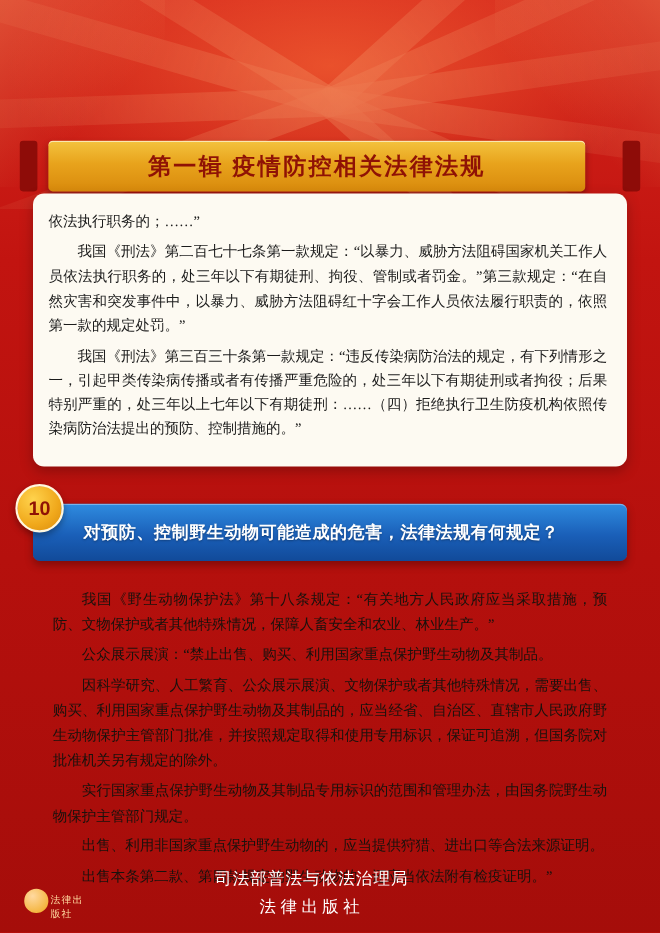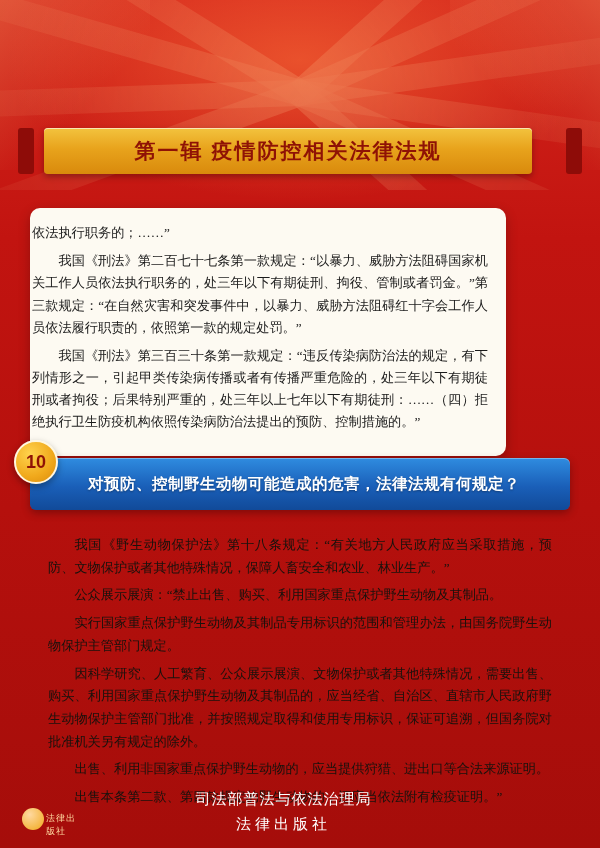--- a/index.html
+++ b/index.html
@@ -77,24 +77,24 @@
   }
   .section-bar .txt{
     position:absolute;inset:0;display:flex;align-items:center;justify-content:center;
     font-size:21px;font-weight:bold;color:#8f1205;letter-spacing:2px;
   }
   .bar-corner{position:absolute;top:128px;width:16px;height:46px;background:#8e0c08;border-radius:3px;}
   .bar-corner.l{left:18px;} .bar-corner.r{right:18px;}
 
   
   .card{
-    position:absolute;left:30px;top:208px;width:476px;
+    position:absolute;left:30px;top:176px;width:540px;
     background:#fdfaf2;border-radius:10px;
     box-shadow:0 4px 12px rgba(0,0,0,.25);
-    padding:14px 18px 16px 2px;
+    padding:14px 18px 16px 14px;
     box-sizing:border-box;
   }
   .card p{
     margin:0 0 6px 0;
     font-size:13.2px;line-height:1.68;color:#1b1b1b;
     text-align:justify;
     font-family:"Liberation Serif", serif;
   }
   .card p.ind{text-indent:2em;}
 
@@ -111,21 +111,20 @@
     position:absolute;left:30px;top:458px;width:540px;height:52px;
     background:linear-gradient(180deg,#2f8ce0 0%,#1a5fb8 55%,#114a99 100%);
     border-radius:6px;
     box-shadow:0 3px 8px rgba(0,0,0,.3), inset 0 1px 0 rgba(255,255,255,.35);
   }
   .qbar .qtxt{
     position:absolute;left:46px;right:18px;top:0;bottom:0;
     display:flex;align-items:center;
     font-size:15.5px;font-weight:bold;color:#fff;letter-spacing:.5px;
     text-shadow:0 1px 2px rgba(0,0,0,.35);
-    margin-left:12px;
   }
   .qbody{
     position:absolute;left:30px;top:522px;width:540px;
     padding:12px 18px 14px 18px;box-sizing:border-box;
   }
   .qbody p{
     margin:0 0 5px 0;text-indent:2em;
     font-size:13.2px;line-height:1.72;color:#18120d;text-align:justify;
     font-family:"Liberation Serif", serif;
   }
@@ -175,22 +174,22 @@
   </div>
 
   <div class="qnum">10</div>
   <div class="qbar">
     <div class="qtxt">对预防、控制野生动物可能造成的危害，法律法规有何规定？</div>
   </div>
 
   <div class="qbody">
     <p>我国《野生动物保护法》第十八条规定：“有关地方人民政府应当采取措施，预防、文物保护或者其他特殊情况，保障人畜安全和农业、林业生产。”</p>
     <p>公众展示展演：“禁止出售、购买、利用国家重点保护野生动物及其制品。</p>
+    <p>因科学研究、人工繁育、公众展示展演、文物保护或者其他特殊情况，需要出售、购买、利用国家重点保护野生动物及其制品的，应当经省、自治区、直辖市人民政府野生动物保护主管部门批准，并按照规定取得和使用专用标识，保证可追溯，但国务院对批准机关另有规定的除外。</p>
     <p>实行国家重点保护野生动物及其制品专用标识的范围和管理办法，由国务院野生动物保护主管部门规定。</p>
-    <p>因科学研究、人工繁育、公众展示展演、文物保护或者其他特殊情况，需要出售、购买、利用国家重点保护野生动物及其制品的，应当经省、自治区、直辖市人民政府野生动物保护主管部门批准，并按照规定取得和使用专用标识，保证可追溯，但国务院对批准机关另有规定的除外。</p>
     <p>出售、利用非国家重点保护野生动物的，应当提供狩猎、进出口等合法来源证明。</p>
     <p>出售本条第二款、第四款规定的野生动物的，还应当依法附有检疫证明。”</p>
   </div>
 
   <div class="logo">
     <div class="c"></div>
     <div class="t">法律出版社</div>
   </div>
   <div class="footer">
     <div class="f1">司法部普法与依法治理局</div>

